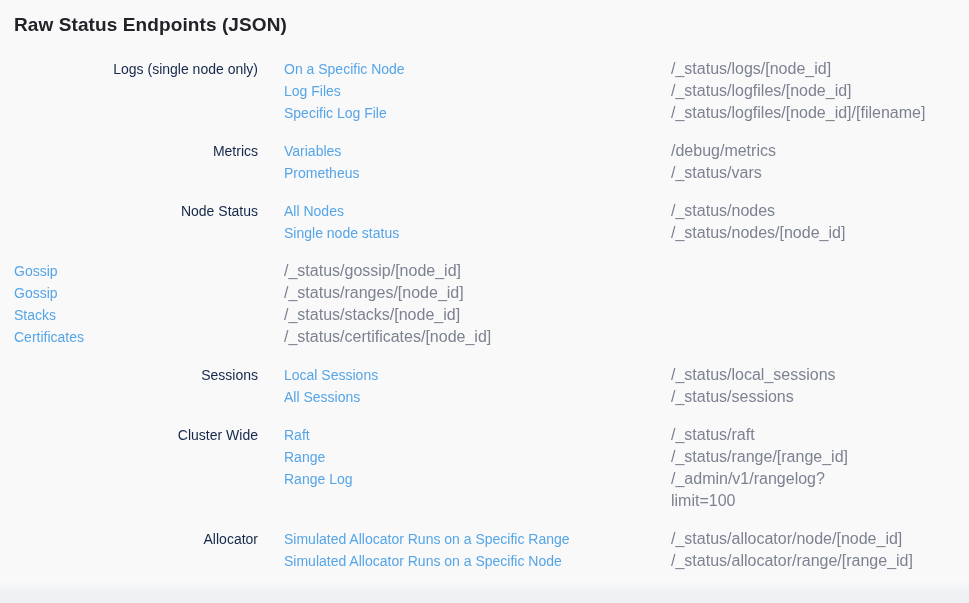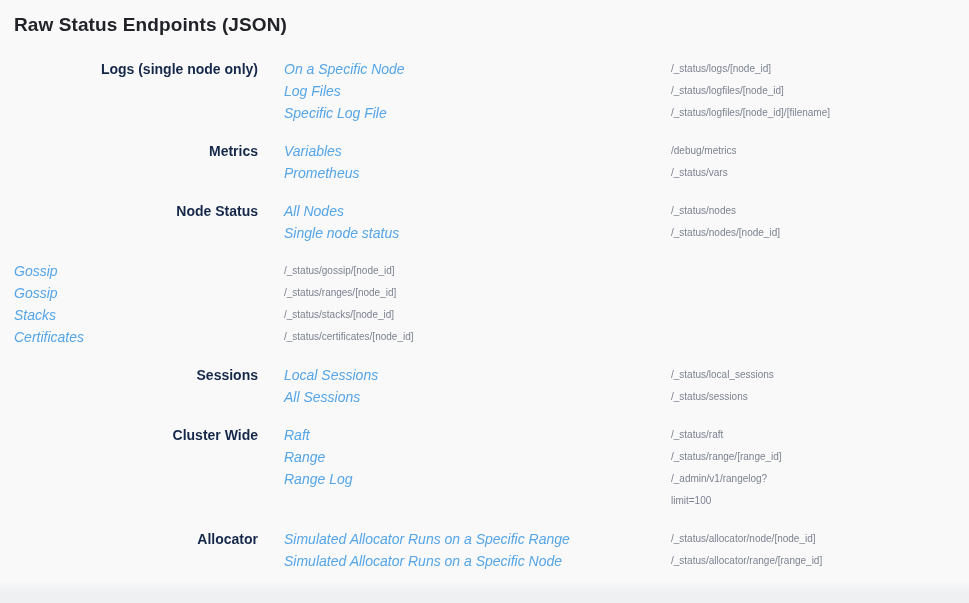--- a/index.html
+++ b/index.html
@@ -38,40 +38,39 @@
     display: grid;
     grid-template-columns: 244px 361px 1fr;
     column-gap: 26px;
     align-items: start;
   }
   .section + .section {
     margin-top: 16px;
   }
   .category {
     font-size: 14px;
-    font-weight: 700;
+    font-weight: 400;
     color: var(--category-color);
     text-align: right;
     line-height: 22px;
   }
   .links, .paths {
     display: flex;
     flex-direction: column;
   }
   .endpoint-link {
     font-size: 14px;
     color: var(--link-color);
     line-height: 22px;
     text-decoration: none;
     cursor: pointer;
     width: max-content;
-    font-style: italic;
   }
   .endpoint-path {
-    font-size: 10px;
+    font-size: 16px;
     color: var(--path-color);
     line-height: 22px;
   }
   .footer-band {
     position: absolute;
     left: 0;
     bottom: 0;
     width: 969px;
     height: 21px;
     background: linear-gradient(to bottom, #f7f8f9 0%, var(--band-color) 55%, var(--band-color) 100%);

